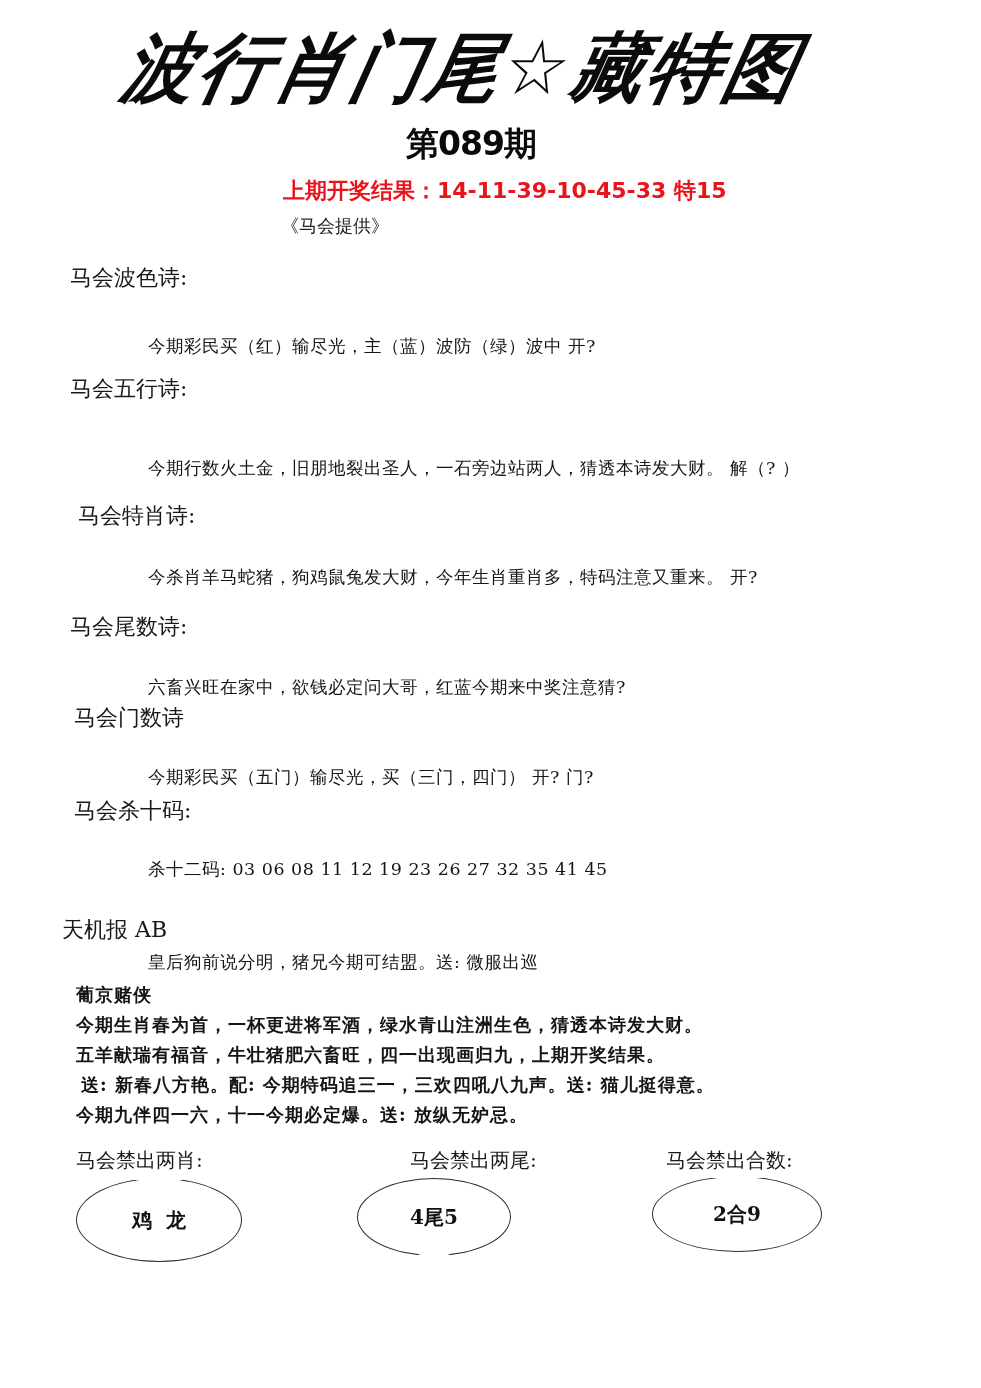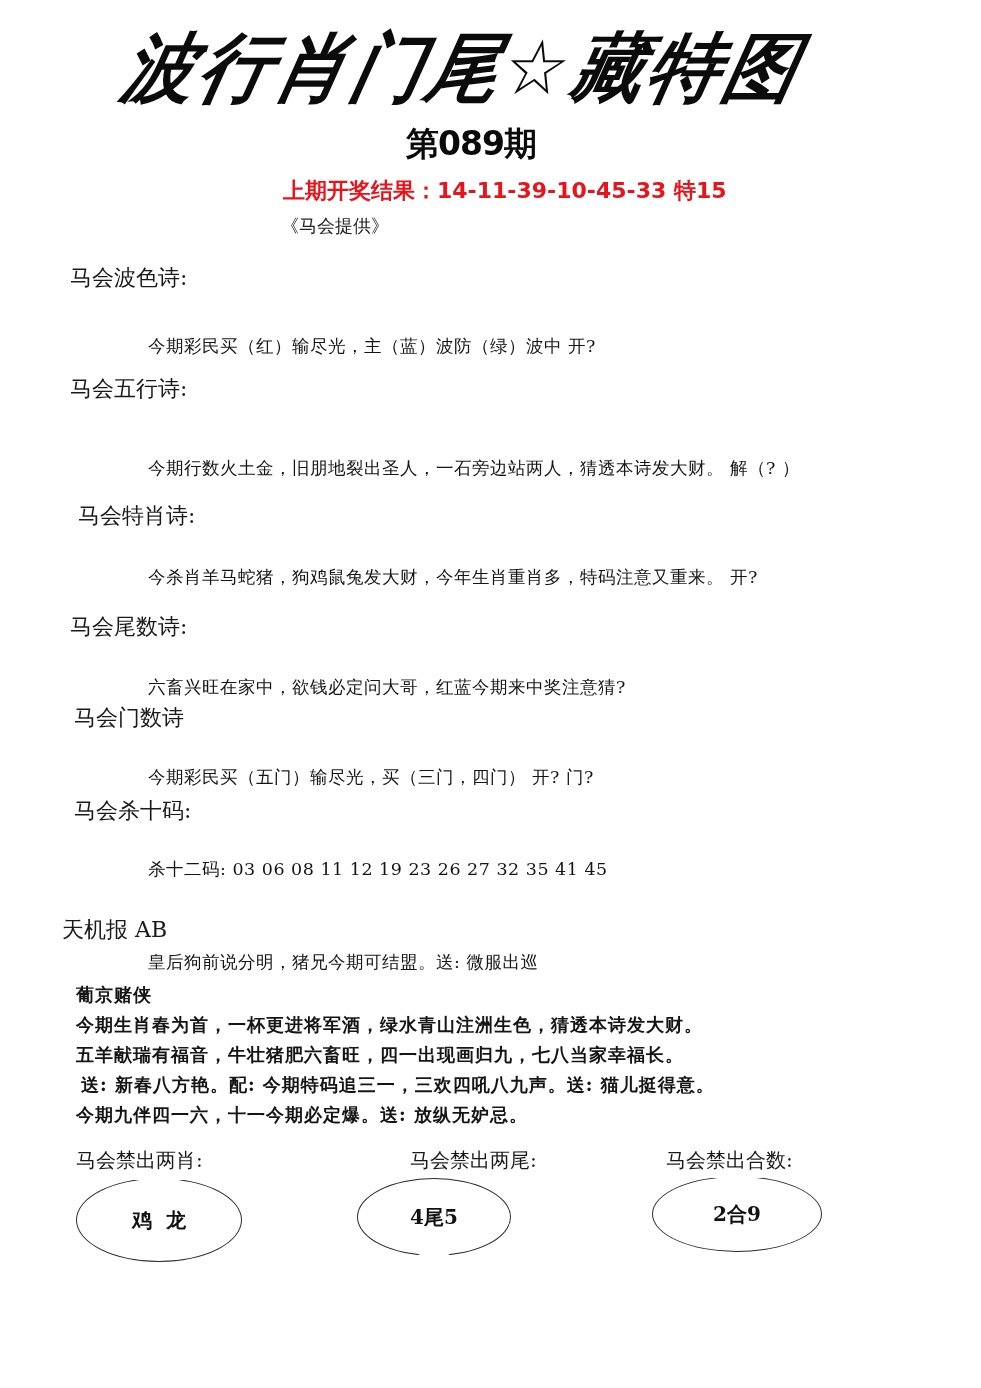--- a/index.html
+++ b/index.html
@@ -109,21 +109,21 @@
   <div class="abs poem" style="left:148px; top:765px;">今期彩民买（五门）输尽光，买（三门，四门） 开? 门?</div>
 
   <div class="abs sec-title" style="left:74px; top:796px;">马会杀十码:</div>
   <div class="abs poem" style="left:148px; top:857px;">杀十二码: 03 06 08 11 12 19 23 26 27 32 35 41 45</div>
 
   <div class="abs sec-title" style="left:62px; top:887px;margin-top:28px;">天机报 AB</div>
   <div class="abs poem" style="left:148px; top:950px;">皇后狗前说分明，猪兄今期可结盟。送: 微服出巡</div>
 
   <div class="abs block-line" style="left:76px; top:983px;">葡京赌侠</div>
   <div class="abs block-line" style="left:76px; top:1013px;">今期生肖春为首，一杯更进将军酒，绿水青山注洲生色，猜透本诗发大财。</div>
-  <div class="abs block-line" style="left:76px; top:1043px;">五羊献瑞有福音，牛壮猪肥六畜旺，四一出现画归九，七八当家幸福长。</div>
+  <div class="abs block-line" style="left:76px; top:1043px;">五羊献瑞有福音，牛壮猪肥六畜旺，四一出现画归九，上期开奖结果。</div>
   <div class="abs block-line" style="left:81px; top:1073px;">送: 新春八方艳。配: 今期特码追三一，三欢四吼八九声。送: 猫儿挺得意。</div>
   <div class="abs block-line" style="left:76px; top:1103px;">今期九伴四一六，十一今期必定爆。送: 放纵无妒忌。</div>
 
   <div class="abs bottom-label" style="left:76px; top:1147px;">马会禁出两肖:</div>
   <div class="oval gap-top" style="left:76px; top:1178px; width:164px; height:82px;">
     <span style="white-space:pre;">鸡  龙</span>
   </div>
 
   <div class="abs bottom-label" style="left:366px; top:1147px;margin-left:44px;">马会禁出两尾:</div>
   <div class="oval gap-bottom" style="left:357px; top:1178px; width:152px; height:76px;">

